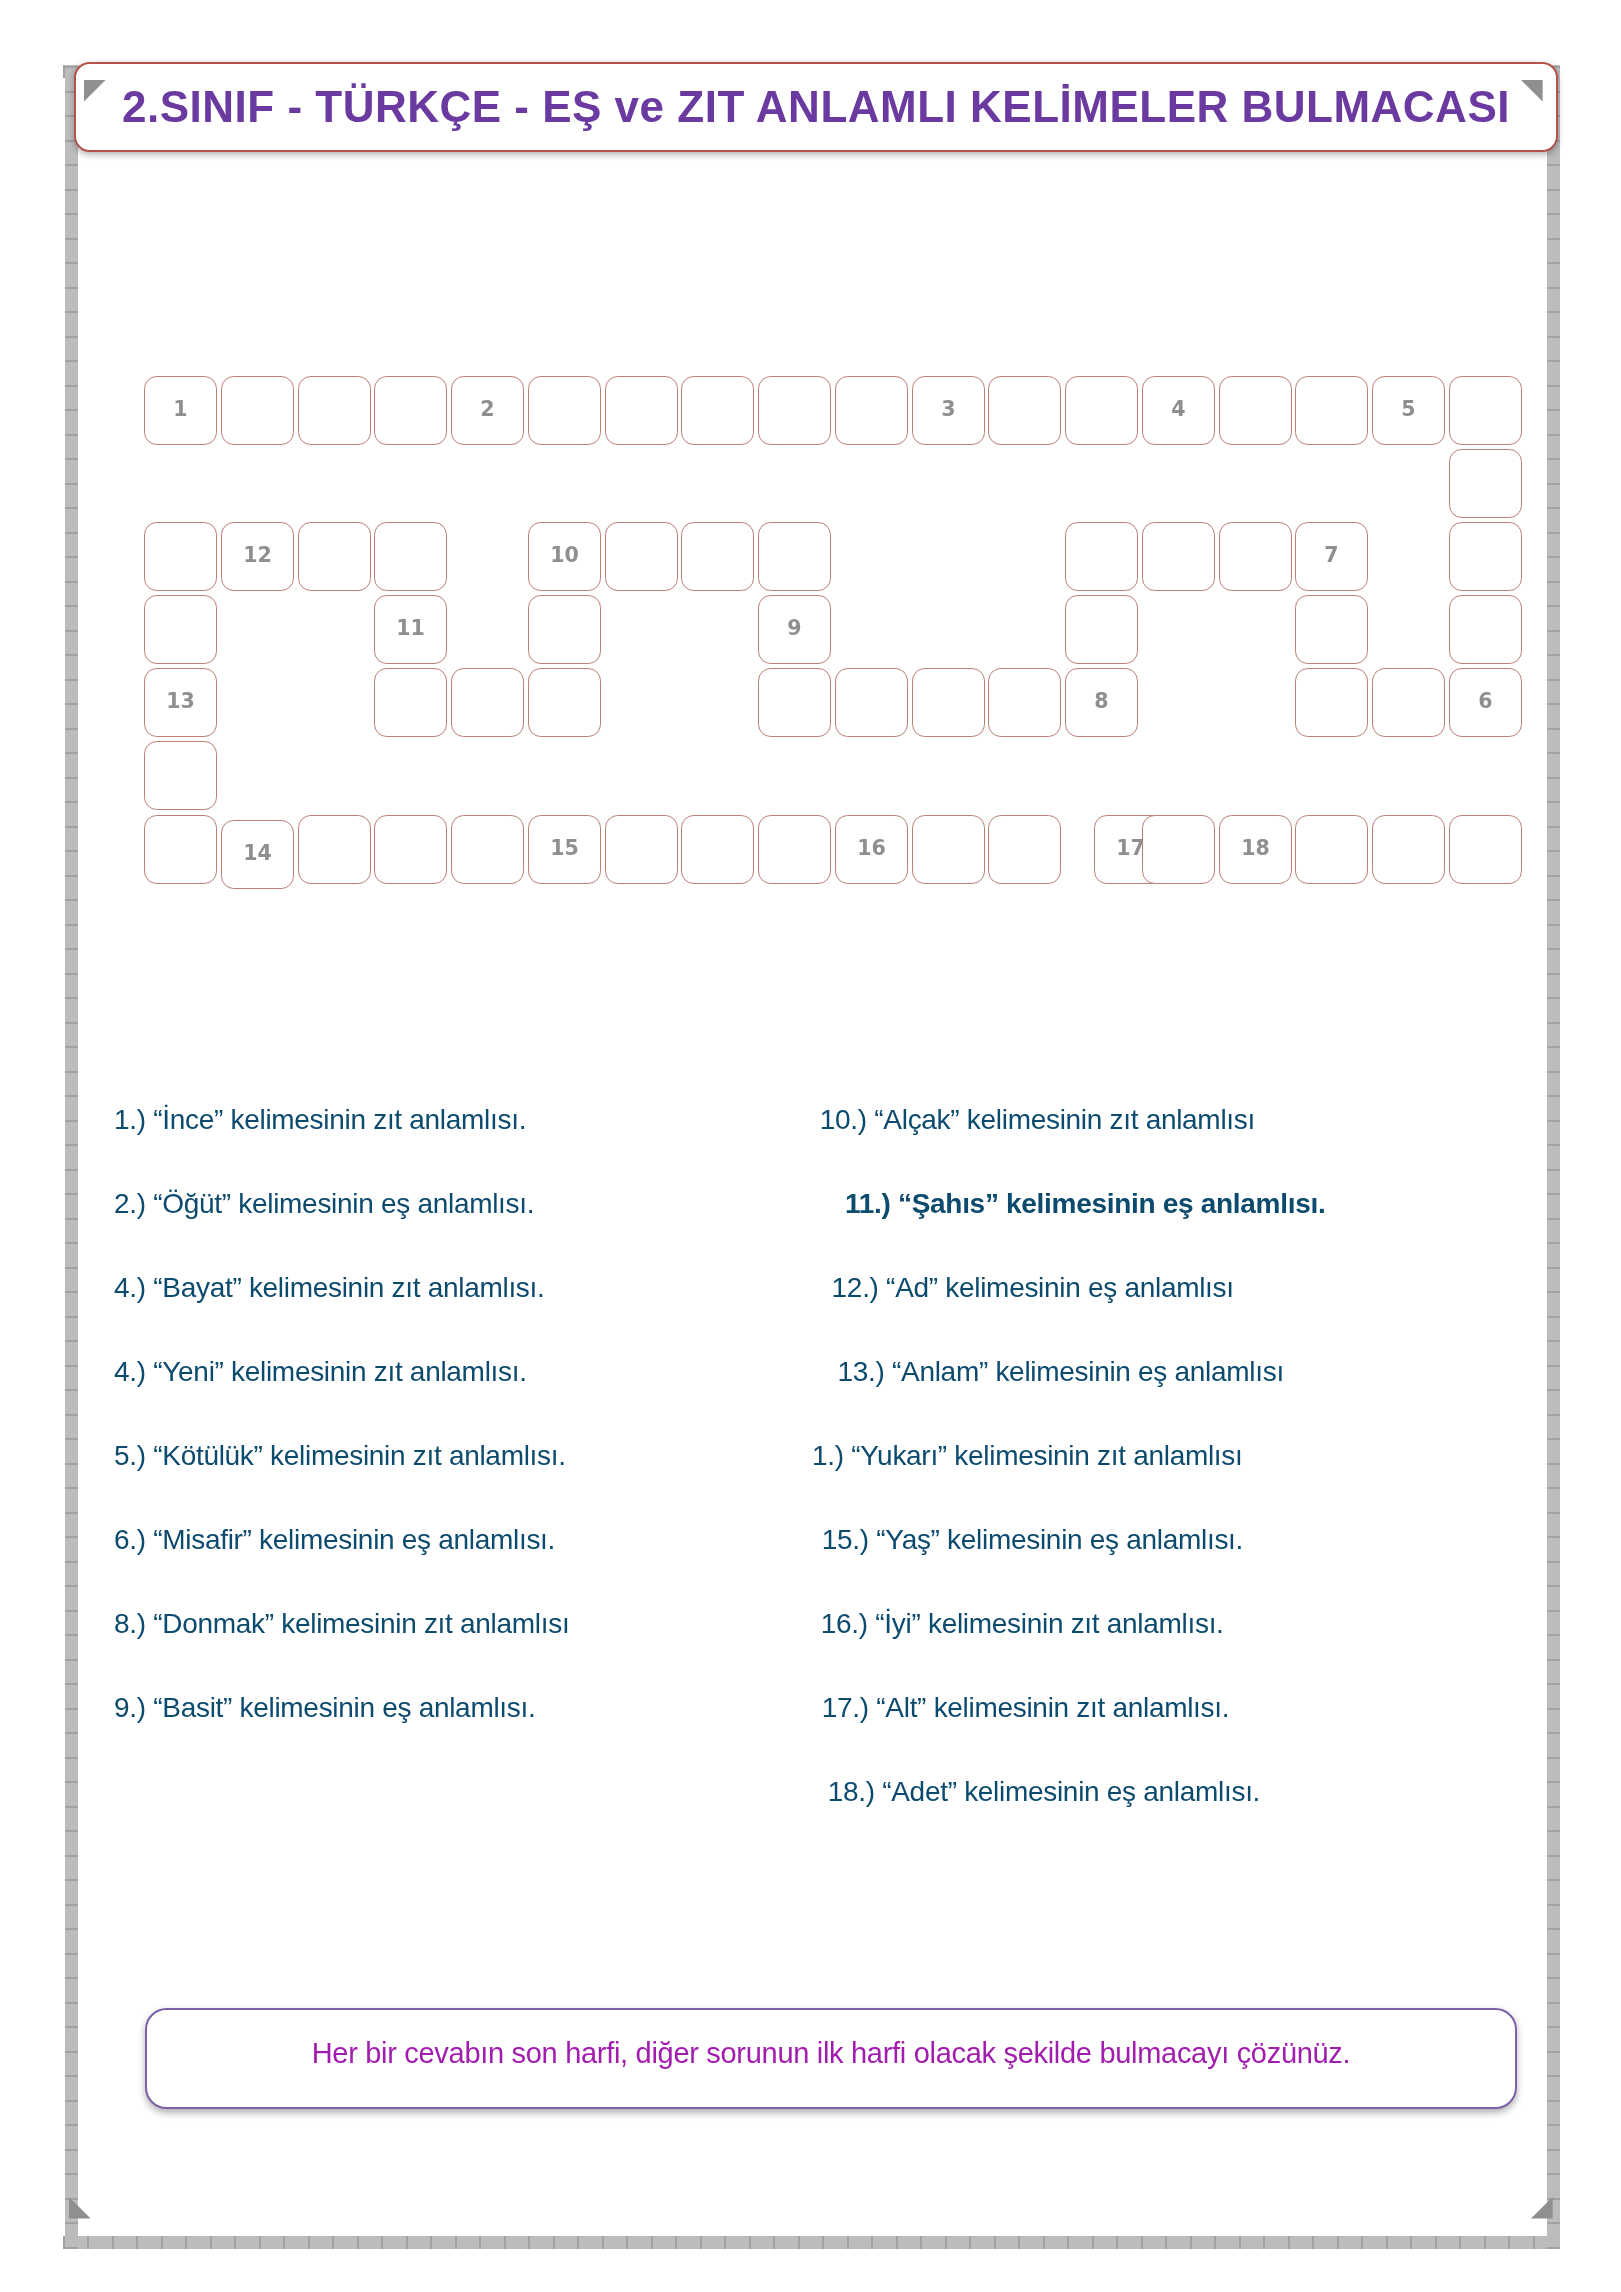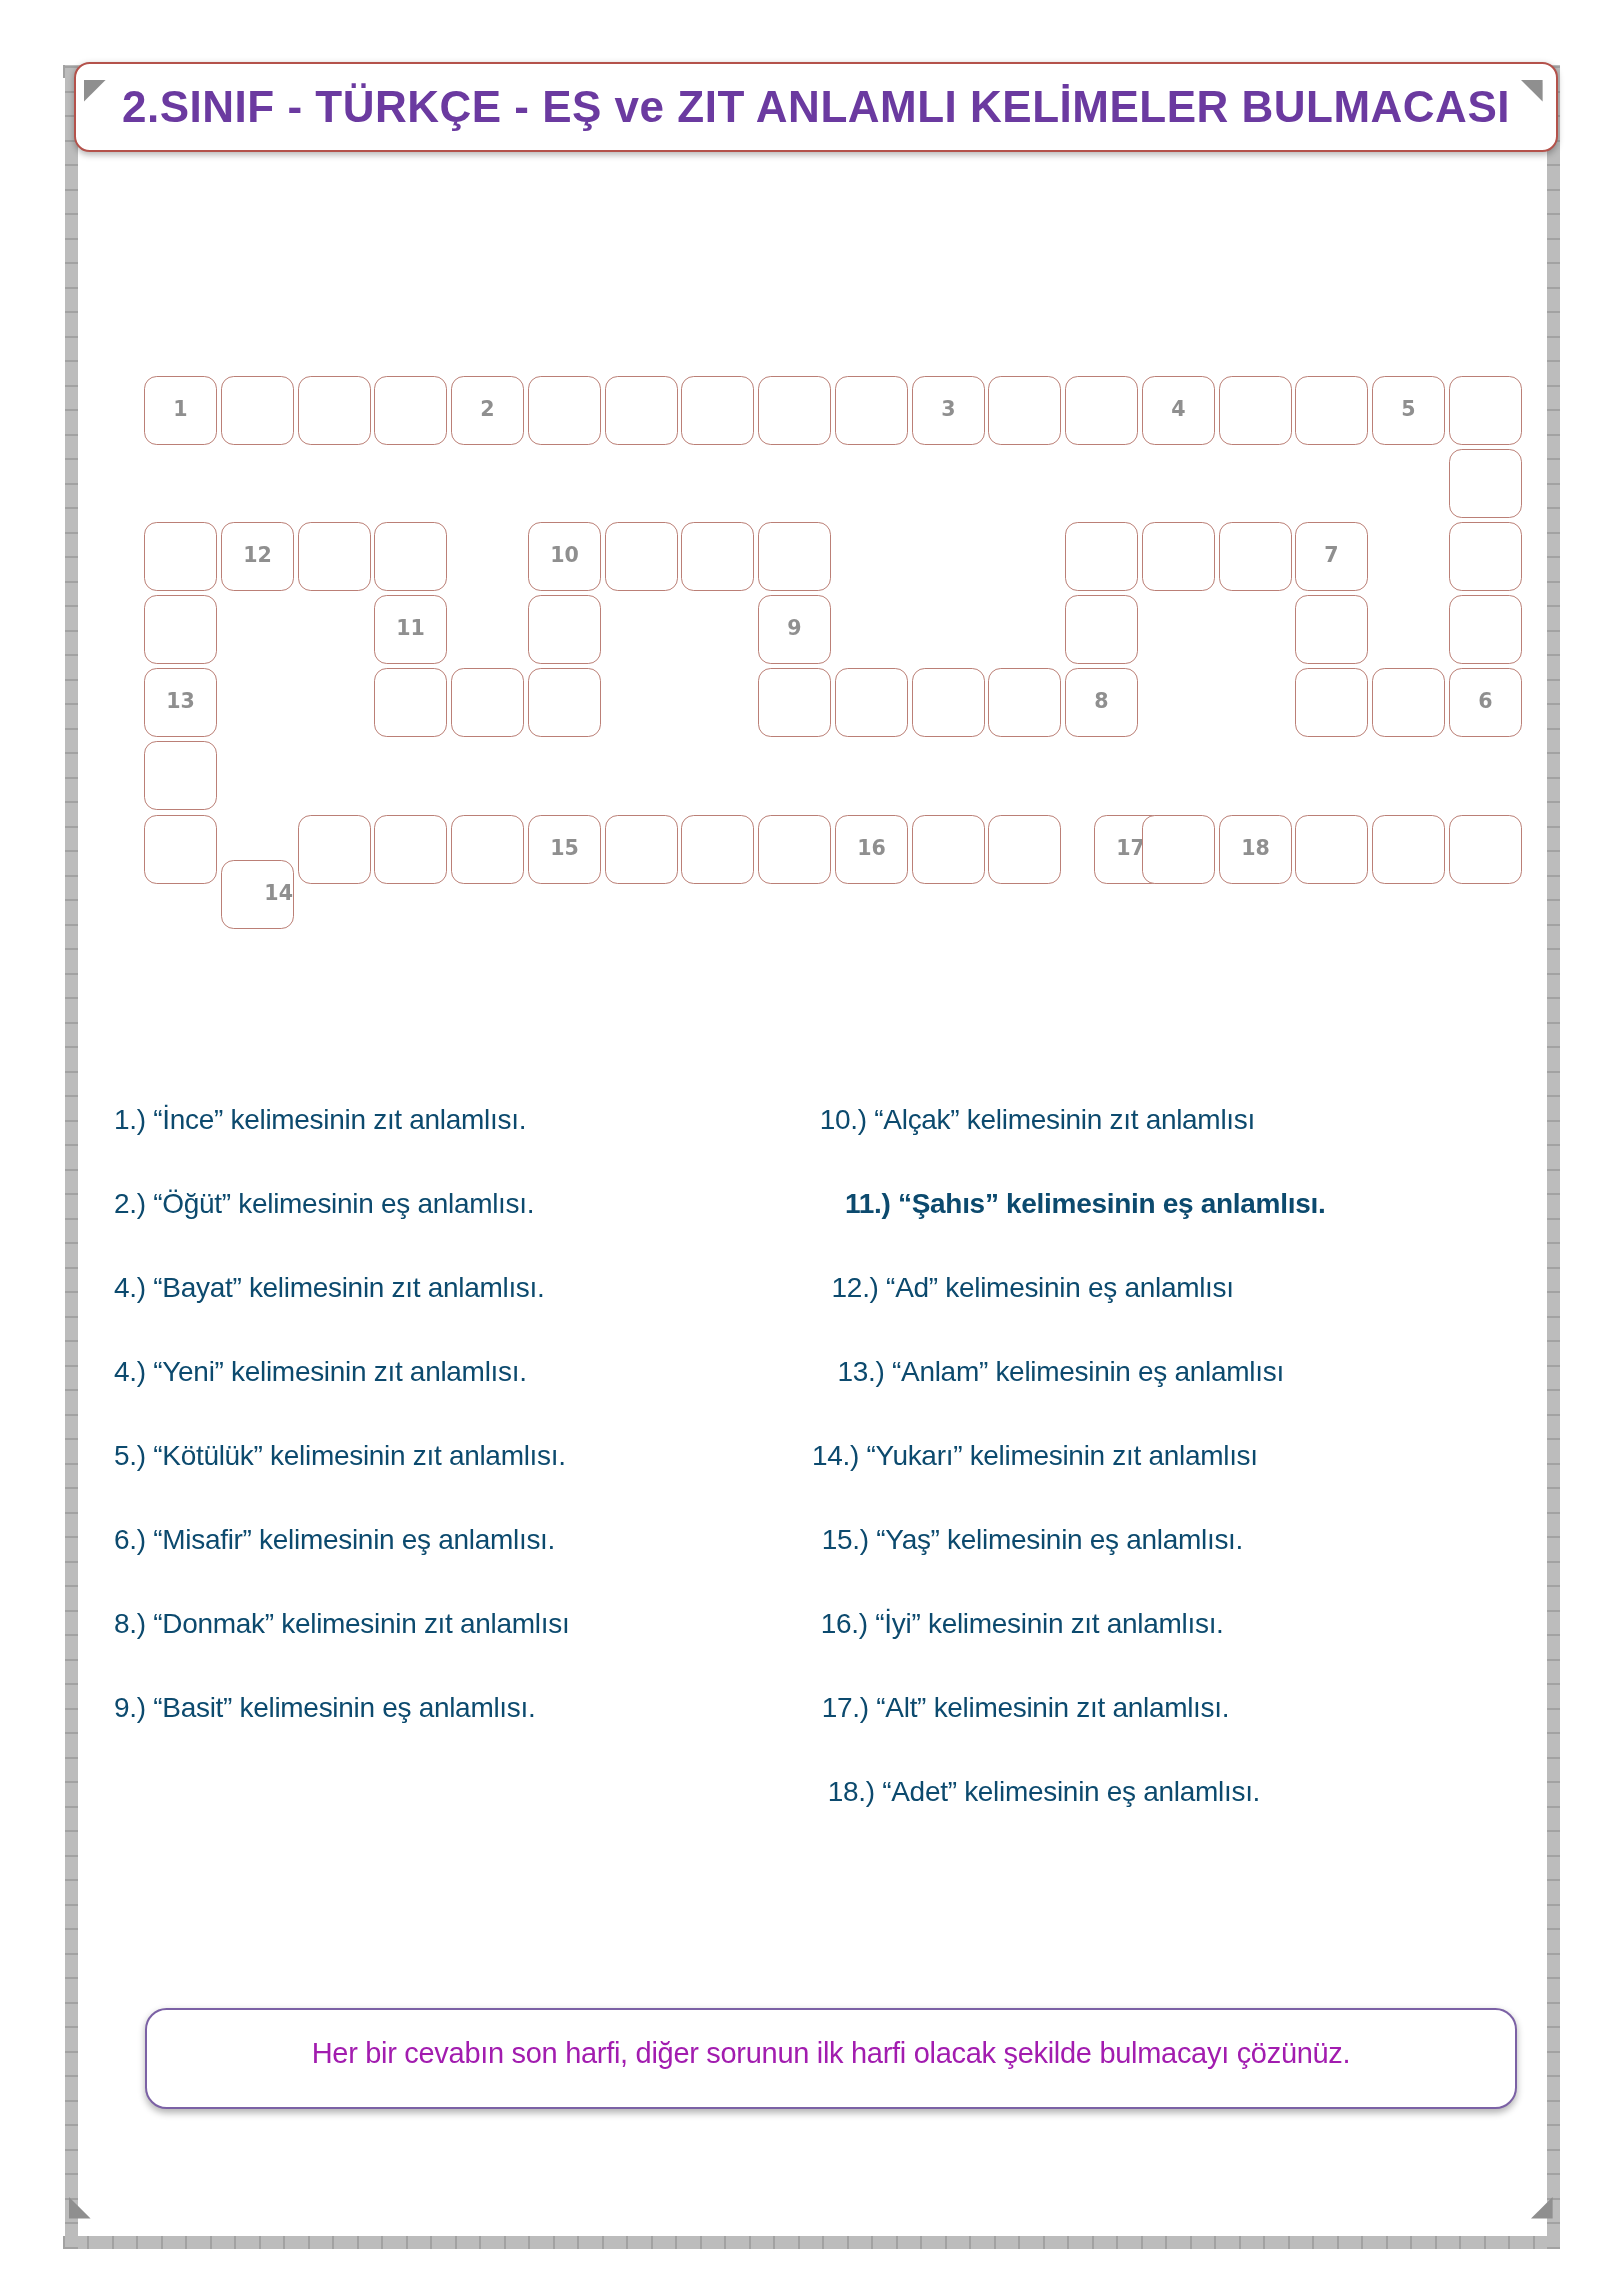--- a/index.html
+++ b/index.html
@@ -166,21 +166,21 @@
     <div class="cell" style="left: 1065px; top: 668px;">
       <span>8</span>
     </div>
     <div class="cell" style="left: 1295px; top: 668px;"></div>
     <div class="cell" style="left: 1372px; top: 668px;"></div>
     <div class="cell" style="left: 1449px; top: 668px;">
       <span>6</span>
     </div>
     <div class="cell" style="left: 144px; top: 741px;"></div>
     <div class="cell" style="left: 144px; top: 815px;"></div>
-    <div class="cell" style="left: 221px; top: 860px; justify-content: flex-end;">
+    <div class="cell" style="left: 221px; top: 820px;">
       <span>14</span>
     </div>
     <div class="cell" style="left: 298px; top: 815px;"></div>
     <div class="cell" style="left: 374px; top: 815px;"></div>
     <div class="cell" style="left: 451px; top: 815px;"></div>
     <div class="cell" style="left: 528px; top: 815px;">
       <span>15</span>
     </div>
     <div class="cell" style="left: 605px; top: 815px;"></div>
     <div class="cell" style="left: 681px; top: 815px;"></div>
@@ -210,21 +210,21 @@
     <div class="clue">5.) “Kötülük” kelimesinin zıt anlamlısı.</div>
     <div class="clue">6.) “Misafir” kelimesinin eş anlamlısı.</div>
     <div class="clue">8.) “Donmak” kelimesinin zıt anlamlısı</div>
     <div class="clue">9.) “Basit” kelimesinin eş anlamlısı.</div>
   </div>
 <div class="clue-col" id="clues-right">
     <div class="clue">10.) “Alçak” kelimesinin zıt anlamlısı</div>
     <div class="clue">11.) “Şahıs” kelimesinin eş anlamlısı.</div>
     <div class="clue">12.) “Ad” kelimesinin eş anlamlısı</div>
     <div class="clue">13.) “Anlam” kelimesinin eş anlamlısı</div>
-    <div class="clue">14.) “Yukarı” kelimesinin zıt anlamlısı</div>
+    <div class="clue">1.) “Yukarı” kelimesinin zıt anlamlısı</div>
     <div class="clue">15.) “Yaş” kelimesinin eş anlamlısı.</div>
     <div class="clue">16.) “İyi” kelimesinin zıt anlamlısı.</div>
     <div class="clue">17.) “Alt” kelimesinin zıt anlamlısı.</div>
     <div class="clue">18.) “Adet” kelimesinin eş anlamlısı.</div>
   </div>
 
 <div id="instruction-box">
   <span id="instruction-text">Her bir cevabın son harfi, diğer sorunun ilk harfi olacak şekilde bulmacayı çözünüz.</span>
 </div>
 

